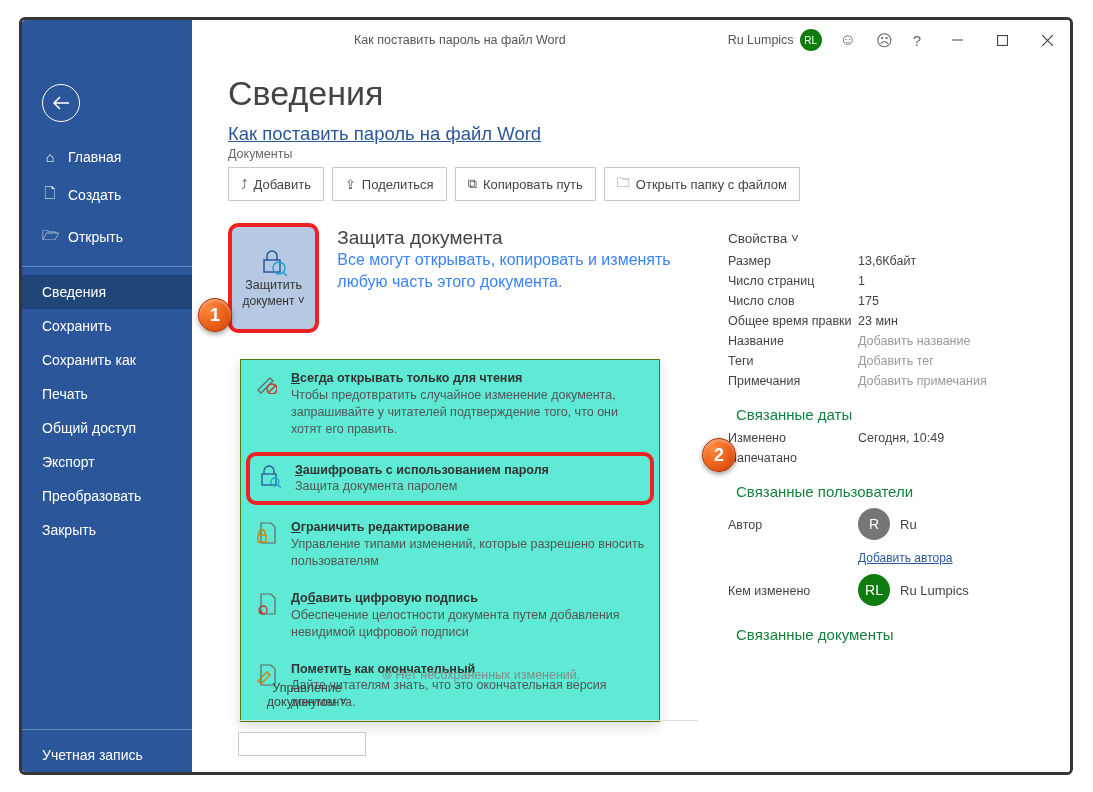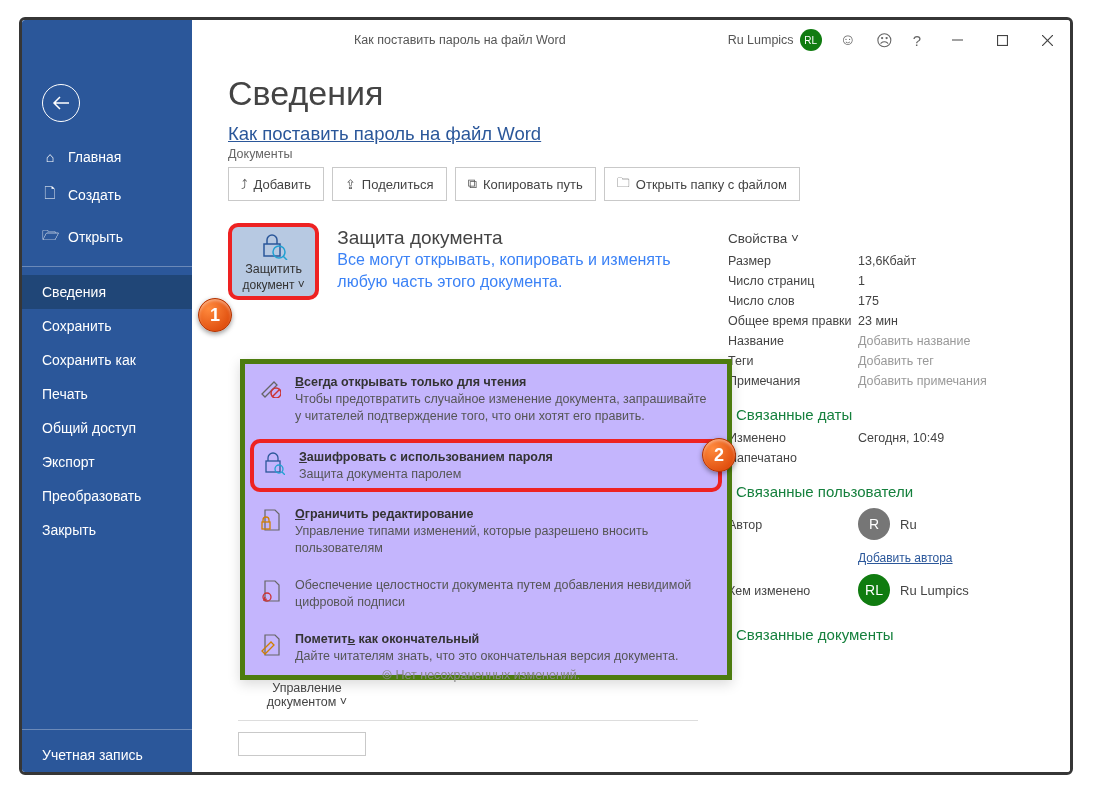--- a/index.html
+++ b/index.html
@@ -34,29 +34,29 @@
   .doc-title { font-size: 18.5px; color: #2b579a; text-decoration: underline; margin-bottom: 2px; }
   .doc-loc { font-size: 12.5px; color: #666; margin-bottom: 6px; }
   .actionbar { display: flex; gap: 8px; margin-bottom: 22px; }
   .actbtn { border: 1px solid #c9c9c9; background: #fff; padding: 5px 12px; font-size: 13px; color: #444; display: flex; align-items: center; gap: 6px; }
   .actbtn .ic { font-size: 13px; color: #555; }
 
   .content-row { display: flex; gap: 30px; }
   .col-left { width: 470px; }
   .col-right { flex: 1; padding-top: 8px; }
 
-  .big-tile { position: relative; background: #b7c9e2; width: 138px; height: 77px; display: flex; flex-direction: column; align-items: center; justify-content: center; font-size: 12.5px; color: #333; gap: 2px; }
+  .big-tile { position: relative; background: #b7c9e2; width: 138px; height: 110px; display: flex; flex-direction: column; align-items: center; justify-content: center; font-size: 12.5px; color: #333; gap: 2px; }
   .big-tile.outline-red { border: 4px solid #e22; border-radius: 10px; }
   .tile-sub { font-size: 12px; }
 
   .section-title { font-size: 19px; color: #444; }
   .section-desc { font-size: 16px; color: #3b82f6; line-height: 1.35; }
 
   
-  .protect-menu { position: absolute; left: 218px; top: 339px; width: 492px; background: #c4b5fd; border: 5px solid #4d7c0f; box-shadow: 0 4px 12px rgba(0,0,0,0.15); font-size: 12.5px; }
+  .protect-menu { position: absolute; left: 218px; top: 339px; width: 420px; background: #5eead4; border: 1px solid #4d7c0f; box-shadow: 0 4px 12px rgba(0,0,0,0.15); font-size: 12.5px; }
   .pm-item { display: flex; gap: 12px; padding: 10px 14px 10px 12px; }
   .pm-item .pm-ic { width: 26px; flex-shrink: 0; display: flex; justify-content: center; padding-top: 2px; }
   .pm-item .pm-txt { line-height: 1.35; }
   .pm-item .pm-title { font-weight: 600; color: #333; }
   .pm-item .pm-title u { text-decoration: underline; }
   .pm-item .pm-desc { color: #555; }
   .pm-item.highlighted { border: 4px solid #e22; border-radius: 10px; margin: 4px 5px; padding: 6px 9px 6px 7px; }
 
   
   .marker { position: absolute; width: 34px; height: 34px; border-radius: 50%; background: radial-gradient(circle at 30% 30%, #ff8a3d, #d63c00); color: #fff; font-weight: 700; font-size: 18px; display: flex; align-items: center; justify-content: center; box-shadow: 0 2px 5px rgba(0,0,0,0.4), inset 0 2px 3px rgba(255,255,255,0.4); border: 1px solid #b33200; }
@@ -331,20 +331,21 @@
     </div>
     <div class="pm-item">
       <div class="pm-ic">
         <svg width="22" height="24">
             <path d="M6 2 h10 l4 4 v16 h-14 z" fill="none" stroke="#666" stroke-width="1.2"></path>
             <circle cx="8" cy="18" r="4" fill="none" stroke="#c33" stroke-width="1.3"></circle>
             <path d="M6 18 l-1 3 l3 -1" fill="none" stroke="#c33" stroke-width="1.3"></path>
           </svg>
       </div>
       <div class="pm-txt">
+        <div class="pm-title">До<u>б</u><span id="sig-t">авить цифровую подпись</span></div>
         <div class="pm-desc">Обеспечение целостности документа путем добавления невидимой цифровой подписи</div>
       </div>
     </div>
     <div class="pm-item">
       <div class="pm-ic">
         <svg width="22" height="24">
             <path d="M6 2 h10 l4 4 v16 h-14 z" fill="none" stroke="#666" stroke-width="1.2"></path>
             <path d="M3 18 L12 9 L15 12 L6 21 Z" fill="none" stroke="#d08000" stroke-width="1.3"></path>
           </svg>
       </div>

